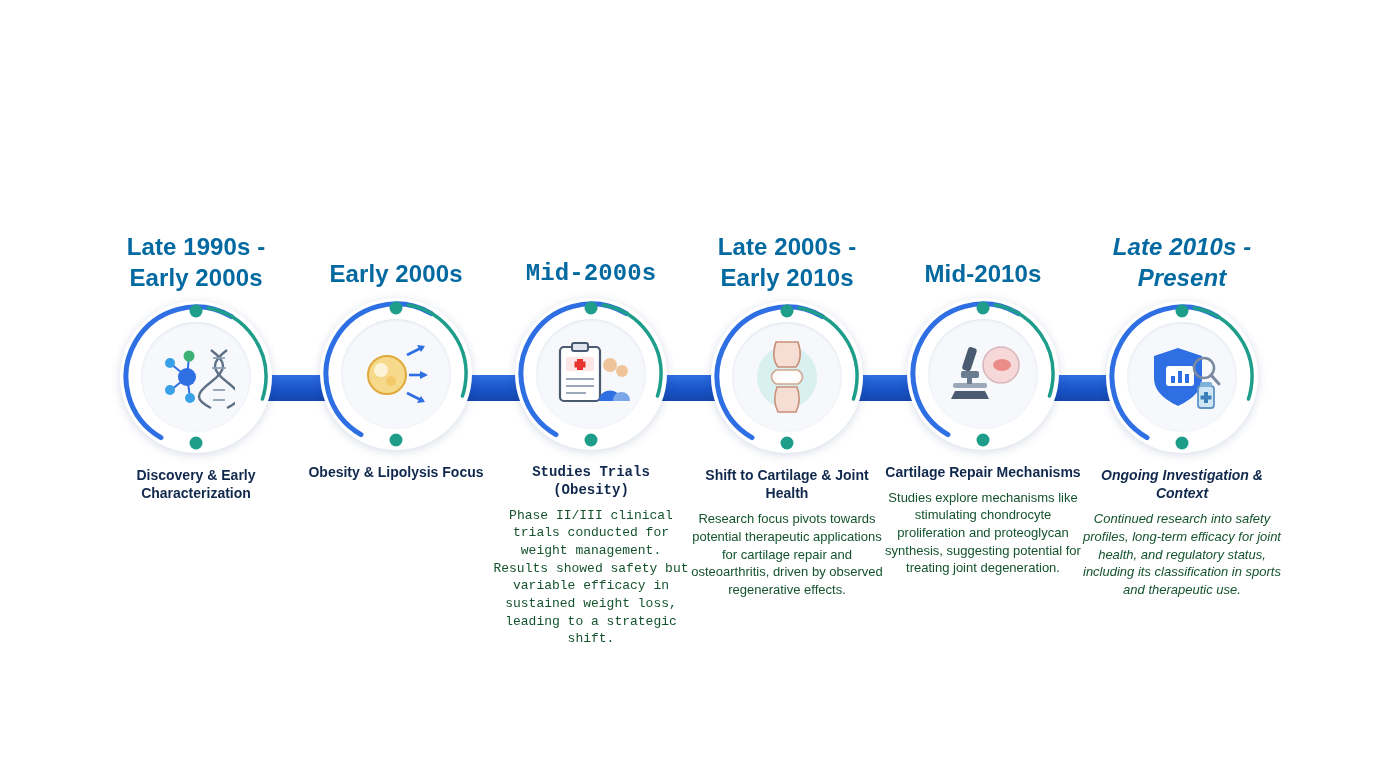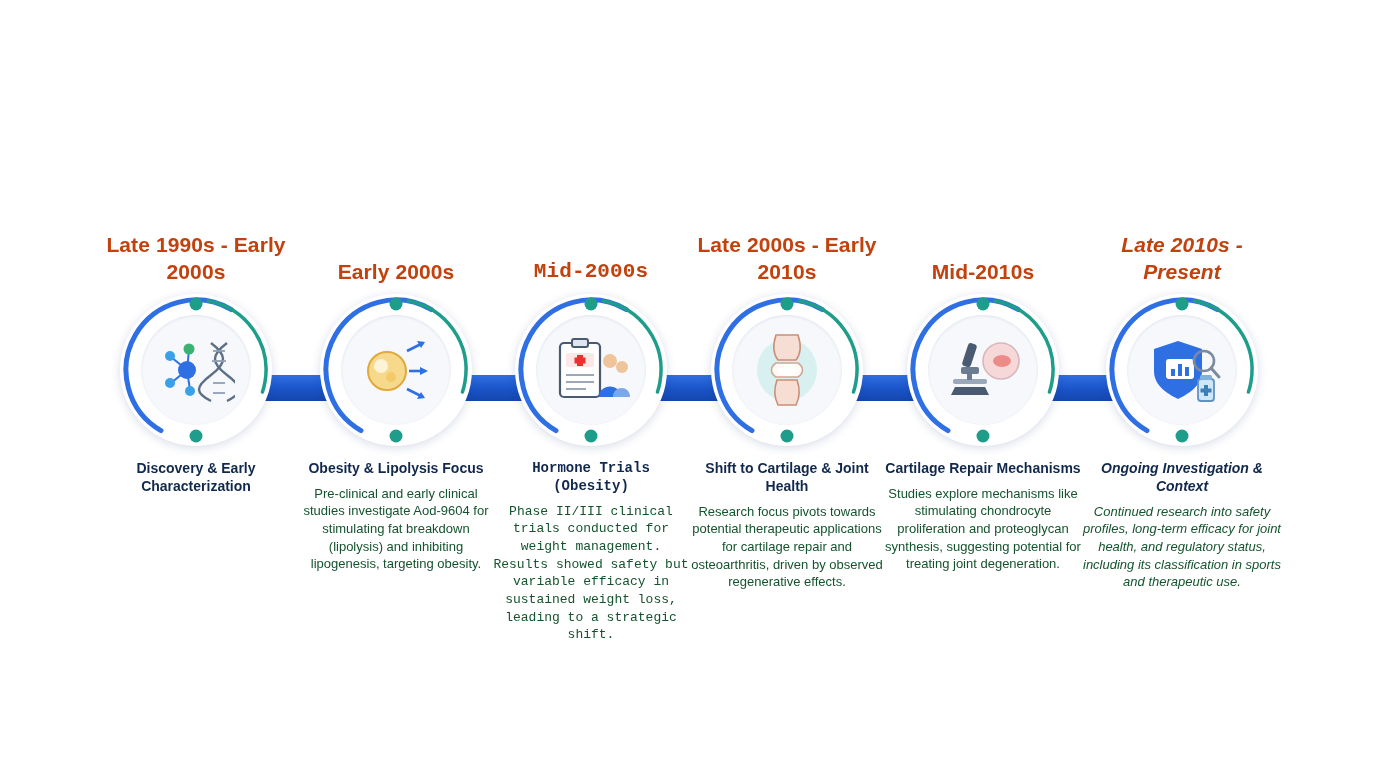--- a/index.html
+++ b/index.html
@@ -33,23 +33,23 @@
   }
 
   .node {
     position: absolute;
     z-index: 3;
     width: 200px;
     text-align: center;
   }
 
   .era {
-    font-size: 21px;
+    font-size: 24px;
     font-weight: bold;
-    color: #c2410c;
+    color: #0369a1;
     line-height: 1.28;
     letter-spacing: 0.1px;
   }
 
   .circle-wrap {
     position: relative;
     width: 152px;
     height: 152px;
     margin: 8px auto 0 auto;
   }
@@ -162,21 +162,20 @@
           <line x1="50" y1="16" x2="66" y2="8" stroke="#2f6fe4" stroke-width="2.6"></line>
           <polygon points="68,7 60,6 64,13" fill="#2f6fe4"></polygon>
           <line x1="52" y1="36" x2="68" y2="36" stroke="#2f6fe4" stroke-width="2.6"></line>
           <polygon points="71,36 63,32 63,40" fill="#2f6fe4"></polygon>
           <line x1="50" y1="54" x2="66" y2="62" stroke="#2f6fe4" stroke-width="2.6"></line>
           <polygon points="68,63 60,64 64,57" fill="#2f6fe4"></polygon>
         </svg>
       </div>
     </div>
     <div class="title">Obesity &amp; Lipolysis Focus</div>
-    <div class="desc">Pre-clinical and early clinical studies investigate Aod-9604 for stimulating fat breakdown (lipolysis) and inhibiting lipogenesis, targeting obesity.</div>
   </div>
 
   <div class="node" style="left:492px; top:259px; width:198px;font-family:Liberation Mono, monospace;">
     <div class="era">Mid-2000s</div>
     <div class="circle-wrap">
       <div class="ring-outer"></div>
       <svg class="ring-svg" width="152" height="152" viewBox="0 0 152 152">
         <circle cx="76" cy="76" r="70" fill="none" stroke="#2f6fe4" stroke-width="5" stroke-linecap="round" stroke-dasharray="220 220" transform="rotate(120 76 76)"></circle>
         <circle cx="76" cy="76" r="70" fill="none" stroke="#1e9e8a" stroke-width="3.5" stroke-linecap="round" stroke-dasharray="120 320" transform="rotate(-80 76 76)"></circle>
         <circle cx="76" cy="10" r="6.5" fill="#1e9e8a"></circle>
@@ -192,21 +191,21 @@
           <line x1="14" y1="40" x2="42" y2="40" stroke="#9aa8ba" stroke-width="2"></line>
           <line x1="14" y1="47" x2="42" y2="47" stroke="#9aa8ba" stroke-width="2"></line>
           <line x1="14" y1="54" x2="34" y2="54" stroke="#9aa8ba" stroke-width="2"></line>
           <circle cx="58" cy="26" r="7" fill="#f0c49a"></circle>
           <path d="M47 62 C47 48, 69 48, 69 62 Z" fill="#2f6fe4"></path>
           <circle cx="70" cy="32" r="6" fill="#f0c49a"></circle>
           <path d="M61 62 C61 50, 78 50, 78 62 Z" fill="#7ba7ea"></path>
         </svg>
       </div>
     </div>
-    <div class="title">Hormone Trials (Obesity)</div>
+    <div class="title">Studies Trials (Obesity)</div>
     <div class="desc">Phase II/III clinical trials conducted for weight management. Results showed safety but variable efficacy in sustained weight loss, leading to a strategic shift.</div>
   </div>
 
   <div class="node" style="left:686px; top:232px; width:202px;">
     <div class="era">Late 2000s - Early 2010s</div>
     <div class="circle-wrap">
       <div class="ring-outer"></div>
       <svg class="ring-svg" width="152" height="152" viewBox="0 0 152 152">
         <circle cx="76" cy="76" r="70" fill="none" stroke="#2f6fe4" stroke-width="5" stroke-linecap="round" stroke-dasharray="220 220" transform="rotate(120 76 76)"></circle>
         <circle cx="76" cy="76" r="70" fill="none" stroke="#1e9e8a" stroke-width="3.5" stroke-linecap="round" stroke-dasharray="120 320" transform="rotate(-80 76 76)"></circle>

